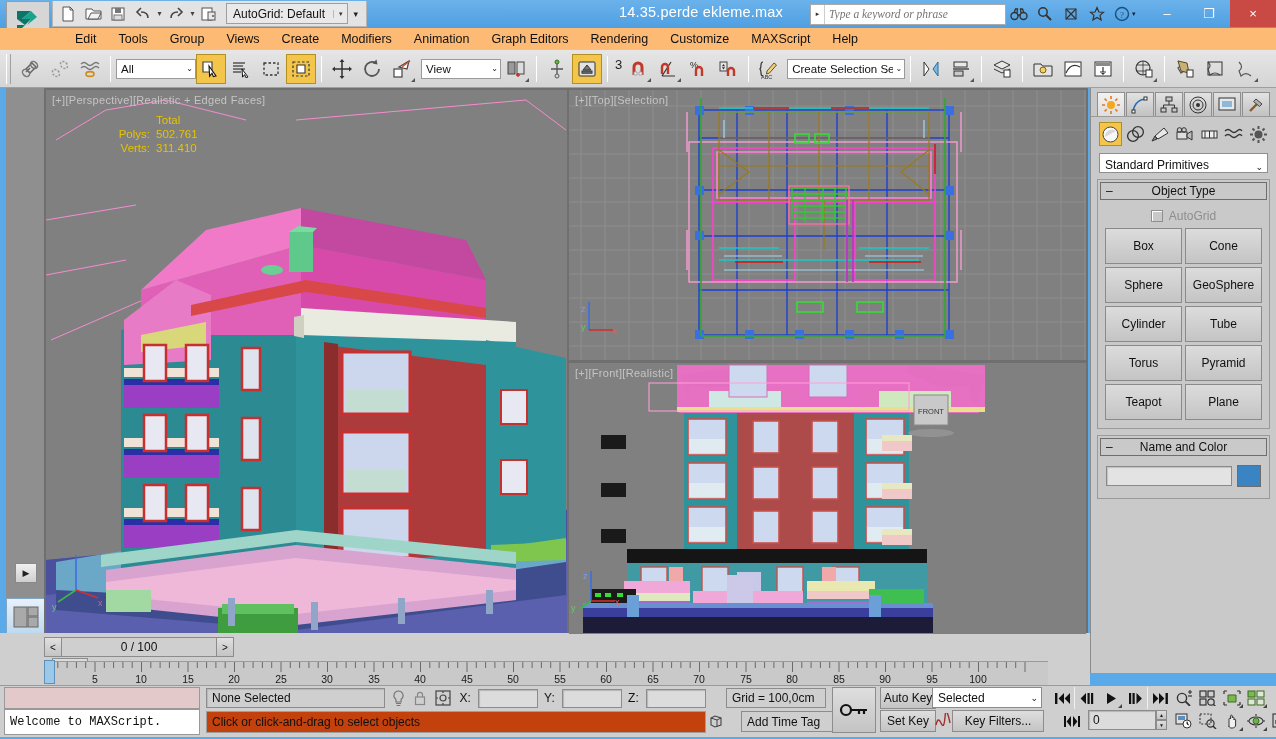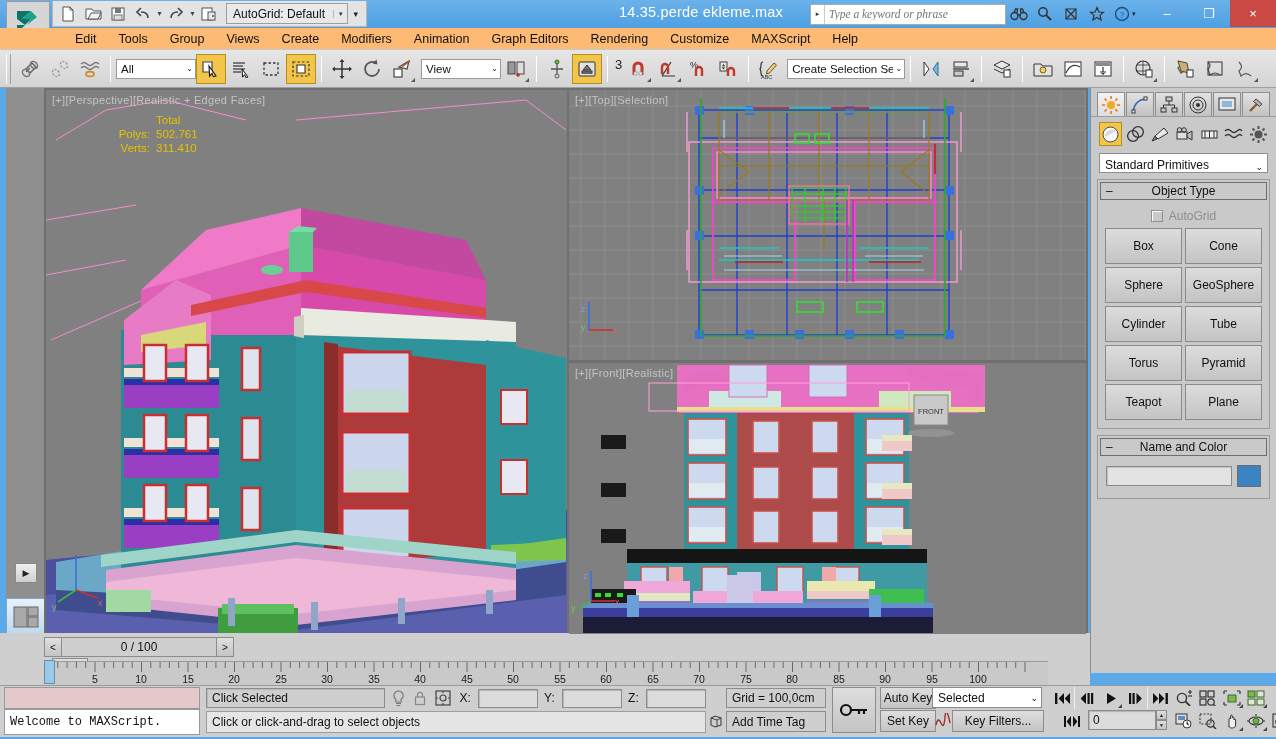--- a/index.html
+++ b/index.html
@@ -238,30 +238,30 @@
     box-shadow: inset 1px 1px 1px rgba(0,0,0,.12);
     display:flex; align-items:center; padding-left:5px; font-size:12px; color:#111;
   }
   .coordbox {
     height:19px; background:#dcdcdc; border:1px solid #8c8c8c;
     box-shadow: inset 1px 1px 1px rgba(0,0,0,.18);
   }
   .coordlbl { font-size:12px; color:#111; padding:0 3px 0 2px; }
   .prompt {
     position:absolute; left:206px; top:711px; width:500px; height:22px;
-    background:#e5e5e5; border:1px solid #9e9e9e;
+    background:#c2410c; border:1px solid #9e9e9e;
     display:flex; align-items:center; padding-left:5px; font-size:12px; color:#111;
   }
   .gridbox {
     position:absolute; left:726px; top:688px; width:100px; height:20px;
     border:1px solid #8c8c8c; background:#cfcfcf;
     display:flex; align-items:center; padding-left:5px; font-size:12px; color:#111;
   }
   .timetag {
-    position:absolute; left:726px; top:711px; width:100px; height:21px;
+    position:absolute; left:741px; top:711px; width:100px; height:21px;
     border:1px solid #8c8c8c; background:#cfcfcf;
     display:flex; align-items:center; padding-left:5px; font-size:12px; color:#111;
   }
   .keymodebtn {
     position:absolute; left:832px; top:687px; width:44px; height:46px;
     background:linear-gradient(to bottom,#dedede,#c4c4c4); border:1px solid #8c8c8c;
     display:flex; align-items:center; justify-content:center;
   }
   .akbtn {
     position:absolute; width:56px; height:22px;
@@ -1190,21 +1190,21 @@
     <div class="ticklabel" style="left:930px">100</div>
     <div class="slider-handle" style="left:-4px;top:-2px"></div>
   </div>
 
   <div class="bottom"></div>
 
   <div class="mxs-listener"></div>
   <div class="mxs-entry">Welcome to MAXScript.</div>
 
   <div class="statpanel">
-    <div class="selbox">Click Selected</div>
+    <div class="selbox">None Selected</div>
     <div style="width:20px;display:flex;justify-content:center">
       <svg width="13" height="17" viewBox="0 0 13 17">
           <path d="M6.5 1a4.5 4.5 0 0 1 2.6 8.2V12h-5.2V9.2A4.5 4.5 0 0 1 6.5 1z" fill="none" stroke="#777" stroke-width="1.2"></path>
           <path d="M4 13.5h5M4.6 15.5h3.8" stroke="#777" stroke-width="1.2"></path>
         </svg>
     </div>
     <div style="width:20px;display:flex;justify-content:center">
       <svg width="12" height="16" viewBox="0 0 12 16">
           <rect x="1.5" y="7" width="9" height="7.5" fill="none" stroke="#888" stroke-width="1.2"></rect>
           <path d="M3.5 7V4.8a2.5 2.5 0 0 1 5 0V7" fill="none" stroke="#888" stroke-width="1.2"></path>

